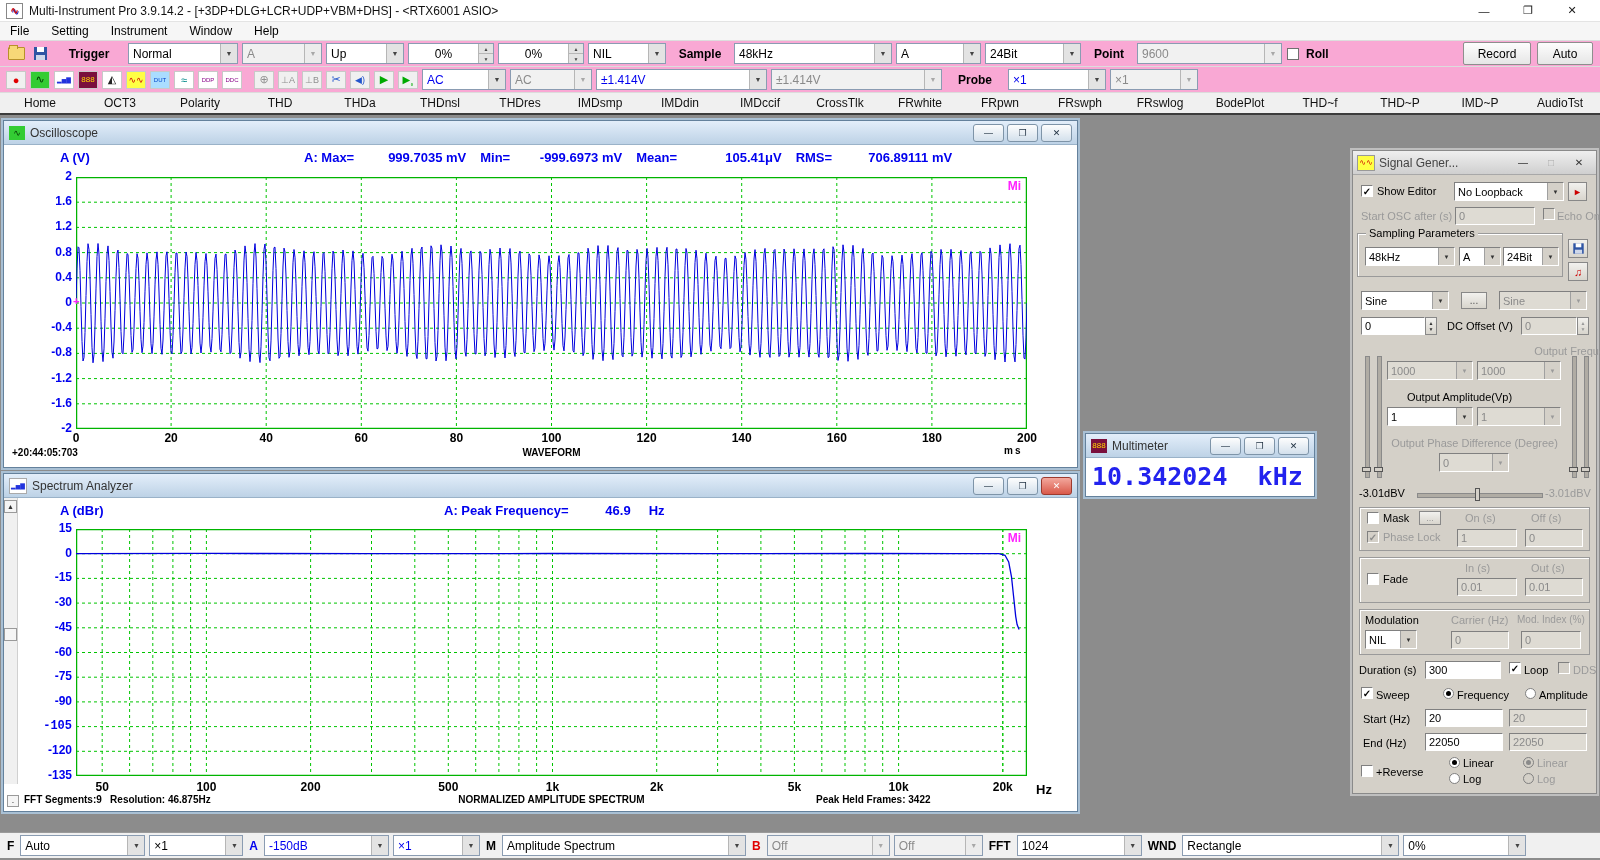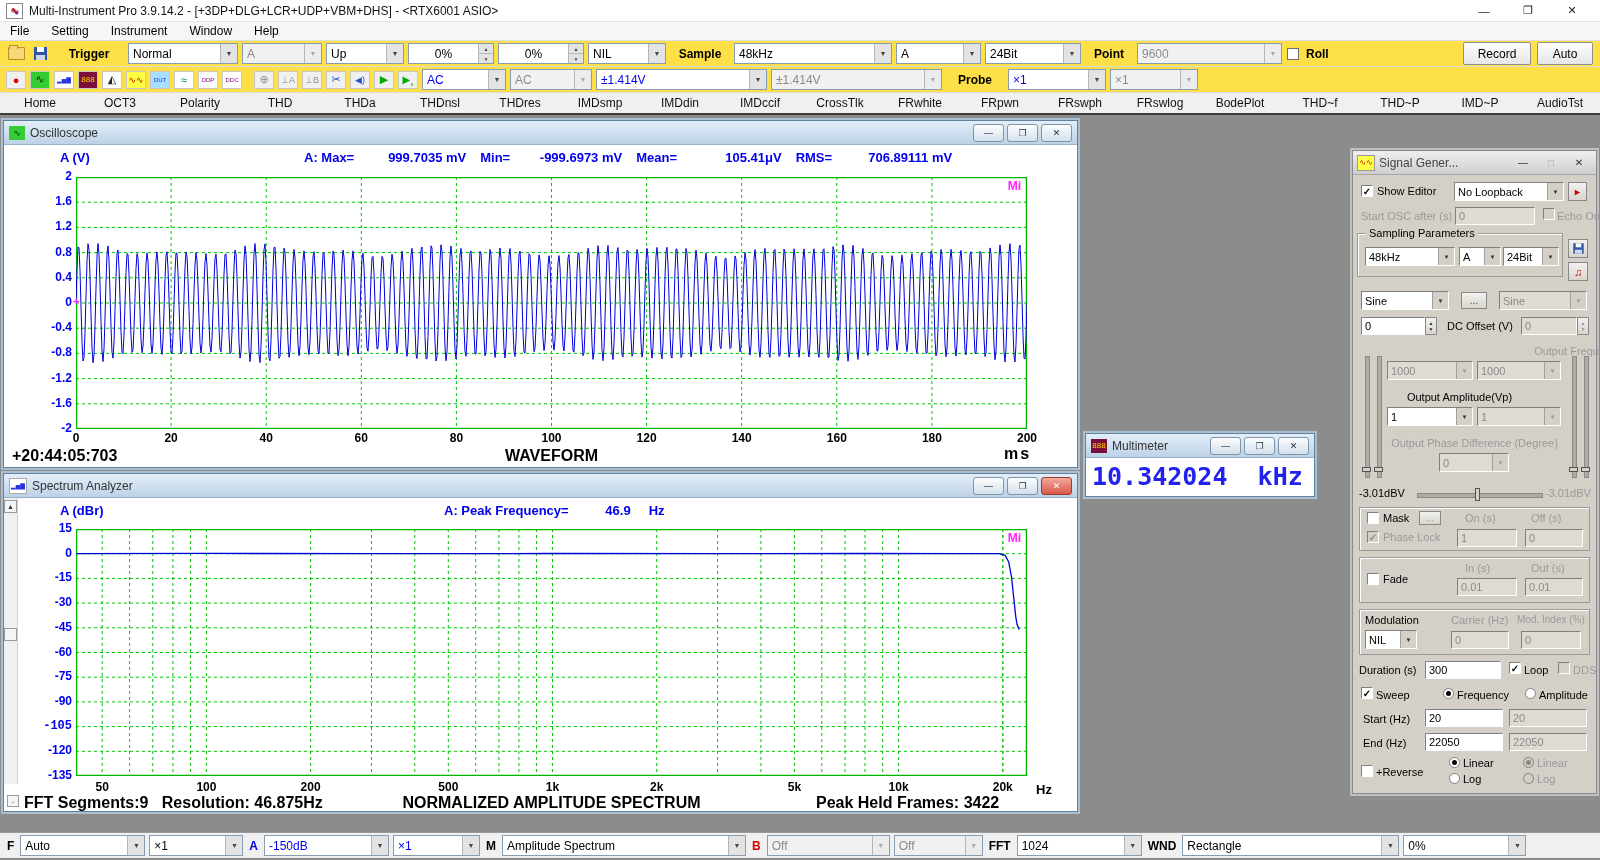--- a/index.html
+++ b/index.html
@@ -10,21 +10,21 @@
             display:flex;align-items:center;padding:0 6px;box-sizing:border-box;border-bottom:1px solid #e4e4e4;}
   .appicon{width:15px;height:14px;border:1px solid #888;margin-right:6px;background:#fff;
            display:flex;align-items:center;justify-content:center;font-size:10px;font-weight:bold;
            color:#d00000;text-shadow:1px 1px 0 #2233cc;}
   .wtitle{font-size:12px;color:#111;}
   .cap-btns{margin-left:auto;display:flex;}
   .cap-btn{width:44px;height:20px;display:flex;align-items:center;justify-content:center;font-size:11px;color:#222;}
   .menubar{position:absolute;left:0;top:22px;width:1600px;height:19px;background:#f6f6f6;
            display:flex;align-items:center;padding:0 10px;box-sizing:border-box;border-bottom:1px solid #ddd;}
   .menu-item{margin-right:22px;font-size:12px;}
-  .tbrow{position:absolute;left:0;width:1600px;height:26px;background:#fde047;display:flex;
+  .tbrow{position:absolute;left:0;width:1600px;height:26px;background:#f9a8d4;display:flex;
          align-items:center;padding:0 4px;box-sizing:border-box;border-bottom:1px solid #dcdcdc;}
   #tb1{top:41px;} #tb2{top:67px;}
   .tabsrow{position:absolute;left:0;top:93px;width:1600px;height:22px;background:#f0f0f0;
            display:flex;border-bottom:2px solid #3c3c3c;box-sizing:border-box;}
   .tab{flex:1;text-align:center;line-height:20px;font-size:12px;color:#111;}
   .lbl{font-size:12px;white-space:nowrap;padding:0 4px;font-weight:bold;}
   .lbl.b{font-weight:bold;}
   
   .combo{display:inline-flex;height:21px;border:1px solid #8a9cb2;background:#fff;
          box-sizing:border-box;align-items:stretch;margin:0 2px;flex:none;}
@@ -66,21 +66,21 @@
         background:linear-gradient(#fdfdfd,#d3e0ec);display:flex;align-items:center;justify-content:center;
         font-size:9px;color:#234;}
   .wbtn.red{background:linear-gradient(#f3a89d,#d9594a);color:#fff;border-color:#9c3a2e;}
   .readrow{position:absolute;left:0;top:27px;width:100%;height:20px;}
   .bluetxt{color:#0000ee;font-weight:bold;font-size:13px;white-space:pre;}
   .plotwrap{position:absolute;}
   .ylab{position:absolute;width:60px;text-align:right;color:#0000ee;font-weight:bold;font-size:12px;}
   .xlab{position:absolute;width:56px;text-align:center;color:#000;font-weight:bold;font-size:12px;}
   .badge{position:absolute;font-size:12px;font-weight:bold;color:#ff22ff;}
   .trigmark{position:absolute;color:#ff22ff;font-weight:bold;font-size:11px;}
-  .footrow{position:absolute;font-weight:bold;font-size:16px;color:#000;white-space:pre;}
+  .footrow{position:absolute;font-weight:bold;font-size:10px;color:#000;white-space:pre;}
   .vstrip{position:absolute;background:#f0f0f0;border-right:1px solid #d0d0d0;}
   .sbtn{position:absolute;border:1px solid #9a9a9a;background:#f5f5f5;display:flex;align-items:center;
         justify-content:center;font-size:7px;color:#333;box-sizing:border-box;}
   
   #mmVal{position:absolute;left:6px;top:28px;font-family:"DejaVu Sans Mono",monospace;
          font-weight:bold;font-size:25px;color:#2222ee;white-space:pre;}
   
   .genwin{position:absolute;background:#d4d0c8;border:1px solid #8a8a8a;box-shadow:0 0 0 2px #bfbfbf;font-size:11px;}
   .gtbar{height:24px;background:linear-gradient(#efefef,#cfcfcf);display:flex;align-items:center;
          padding:0 4px;border-bottom:1px solid #a8a8a8;box-sizing:border-box;}

